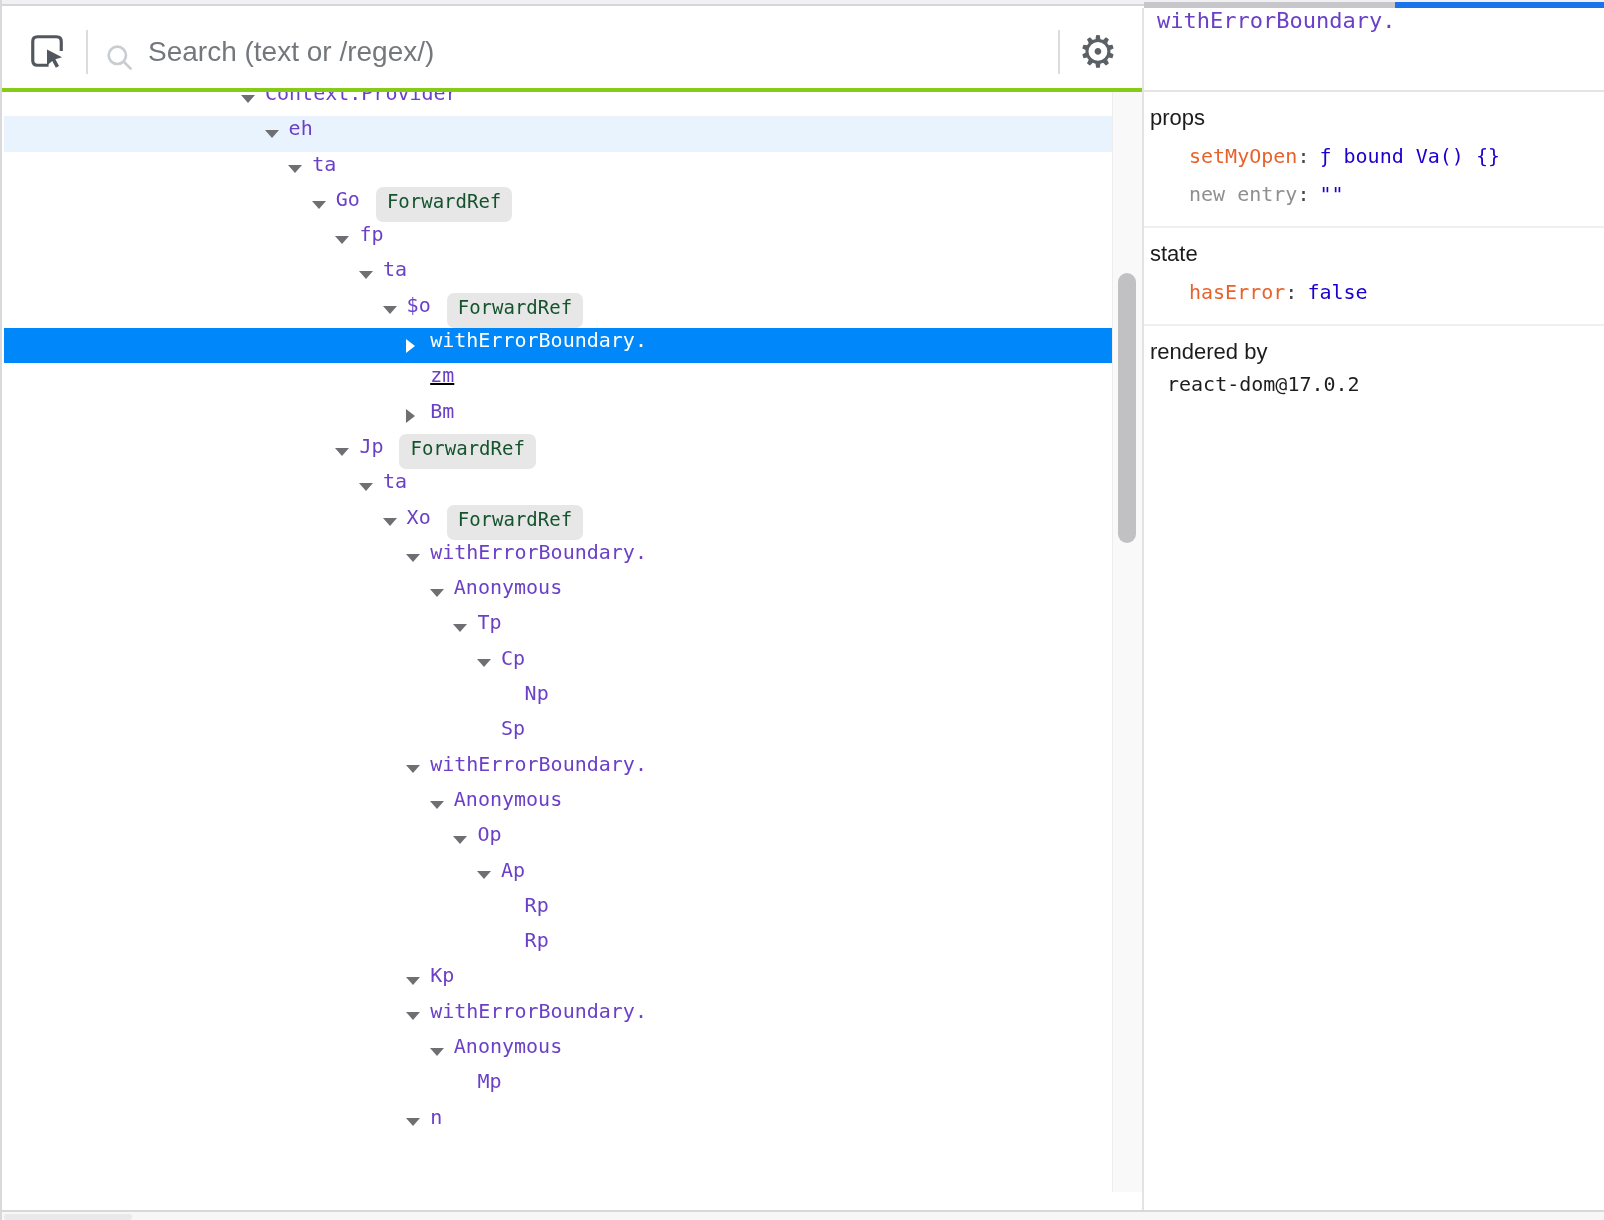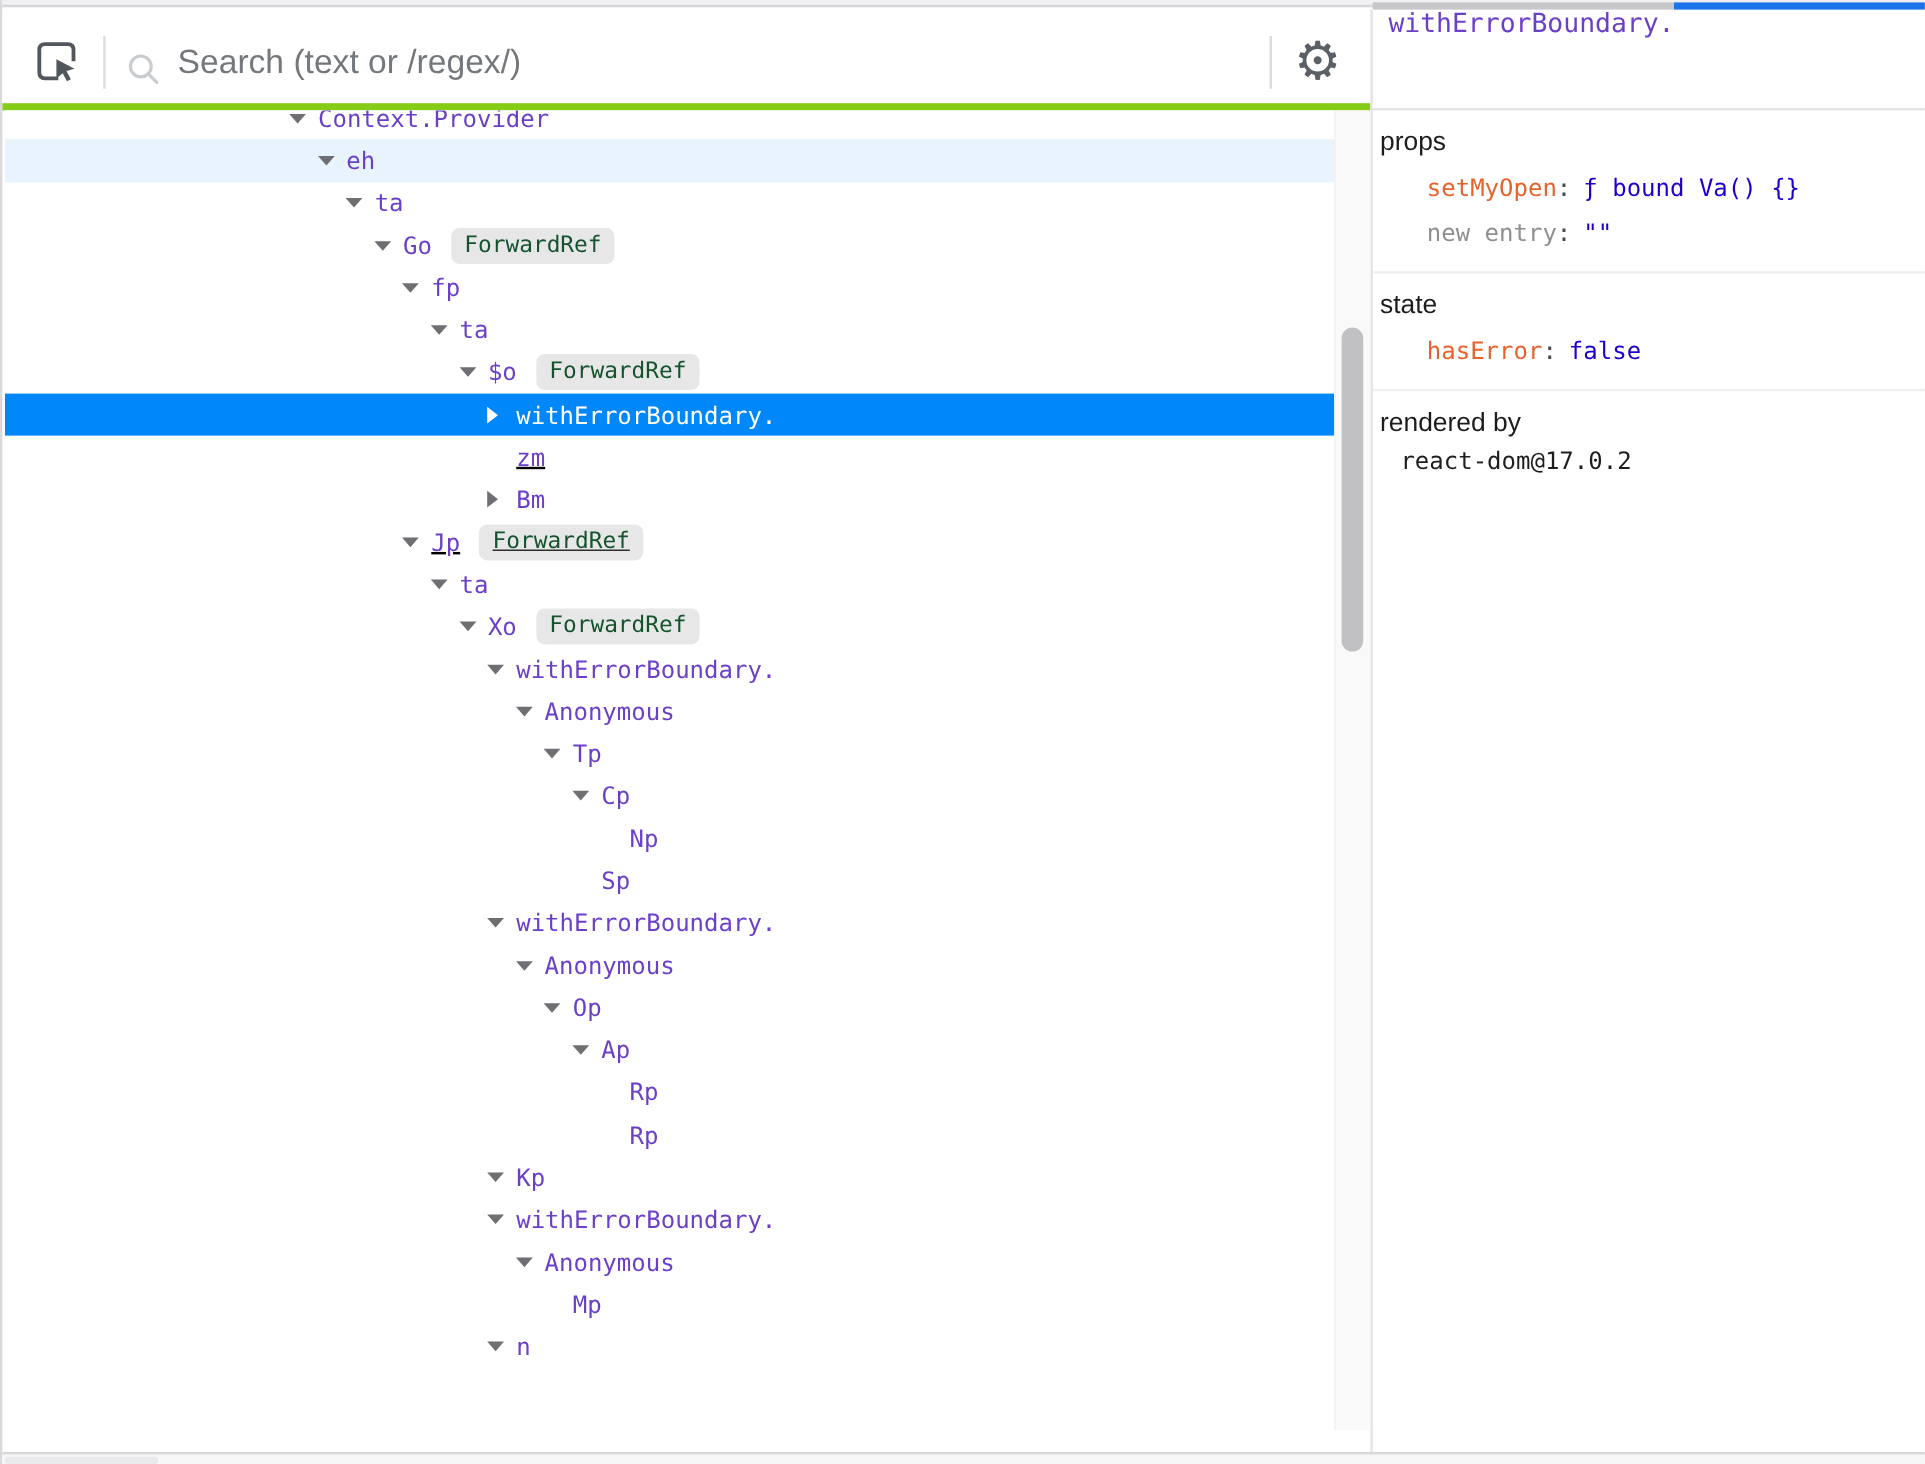--- a/index.html
+++ b/index.html
@@ -11,21 +11,21 @@
   
   .top-strip { position:absolute; left:0; top:0; width:1604px; height:6px;
                background:#f1f1f3; border-bottom:2px solid #d6d6d9; z-index:5; }
   .strip-gray { position:absolute; left:1142px; top:2px; width:251px; height:6px;
                 background:#c7c7cb; }
   .strip-blue { position:absolute; left:1393px; top:2px; width:211px; height:6px;
                 background:var(--tab-indicator,#1a73e8); }
 
   
   .toolbar { position:absolute; left:0; top:8px; width:1140px; height:84px;
-             background:#fff; border-bottom:6px solid #84cc16; }
+             background:#fff; border-bottom:4px solid #84cc16; }
   .inspect-btn { position:absolute; left:26px; top:24px; width:38px; height:38px;
                  background:none; border:none; cursor:pointer; }
   .tb-divider { position:absolute; top:22px; width:2px; height:44px; background:#dcdcdf; }
   .d1 { left:84px; } .d2 { left:1056px; }
   .search-icon { position:absolute; left:102px; top:34px; width:32px; height:32px; }
   .search-input { position:absolute; left:146px; top:20px; width:880px; height:48px;
                   border:none; outline:none; font:28px "Liberation Sans","DejaVu Sans",sans-serif;
                   color:#333; background:transparent; }
   .search-input::placeholder { color:#74787d; opacity:1; }
   .gear-btn { position:absolute; left:1072px; top:18px; width:48px; height:52px;
@@ -38,21 +38,21 @@
                 background:#fff; border-bottom:2px solid #e4e4e7; line-height:82px;
                 padding-left:13px; font:22px "DejaVu Sans Mono","Liberation Mono",monospace;
                 color:var(--component-name,#6b40c8); white-space:nowrap; }
   .v-divider { position:absolute; left:1140px; top:8px; width:2px; height:1204px;
                background:#e3e3e6; }
 
   
   .tree { position:absolute; left:2px; top:92px; width:1108px; height:1100px;
           overflow:hidden; background:#fff; }
   .tree-list { margin-top:-11px; }
-  .row { display:flex; align-items:center; height:35.3px; white-space:nowrap;
+  .row { display:flex; height:35.3px; white-space:nowrap;
          cursor:pointer; }
   .row.hover { background:var(--hover-row-bg,#e8f3fd); }
   .row.selected { background:var(--selected-row-bg,#0088fa); }
   .arrow { width:24px; flex:none; display:flex; align-items:center; }
   .arrow.down::before { content:""; width:0; height:0;
         border-left:7px solid transparent; border-right:7px solid transparent;
         border-top:8px solid #6f6f73; }
   .arrow.right::before { content:""; width:0; height:0;
         border-top:7px solid transparent; border-bottom:7px solid transparent;
         border-left:9px solid #6f6f73; }
@@ -160,21 +160,21 @@
           <span class="label">withErrorBoundary.</span>
         </div>
         <div class="row" style="padding-left: 402.2px; text-decoration: underline;">
           <span class="arrow none"></span>
           <span class="label">zm</span>
         </div>
         <div class="row" style="padding-left: 402.2px;">
           <span class="arrow right"></span>
           <span class="label">Bm</span>
         </div>
-        <div class="row" style="padding-left: 331.4px; text-decoration: underline;">
+        <div class="row" style="padding-left: 331.4px;">
           <span class="arrow down"></span>
           <span class="label">Jp</span>
           <span class="badge">ForwardRef</span>
         </div>
         <div class="row" style="padding-left: 355px;">
           <span class="arrow down"></span>
           <span class="label">ta</span>
         </div>
         <div class="row" style="padding-left: 378.6px;">
           <span class="arrow down"></span>

